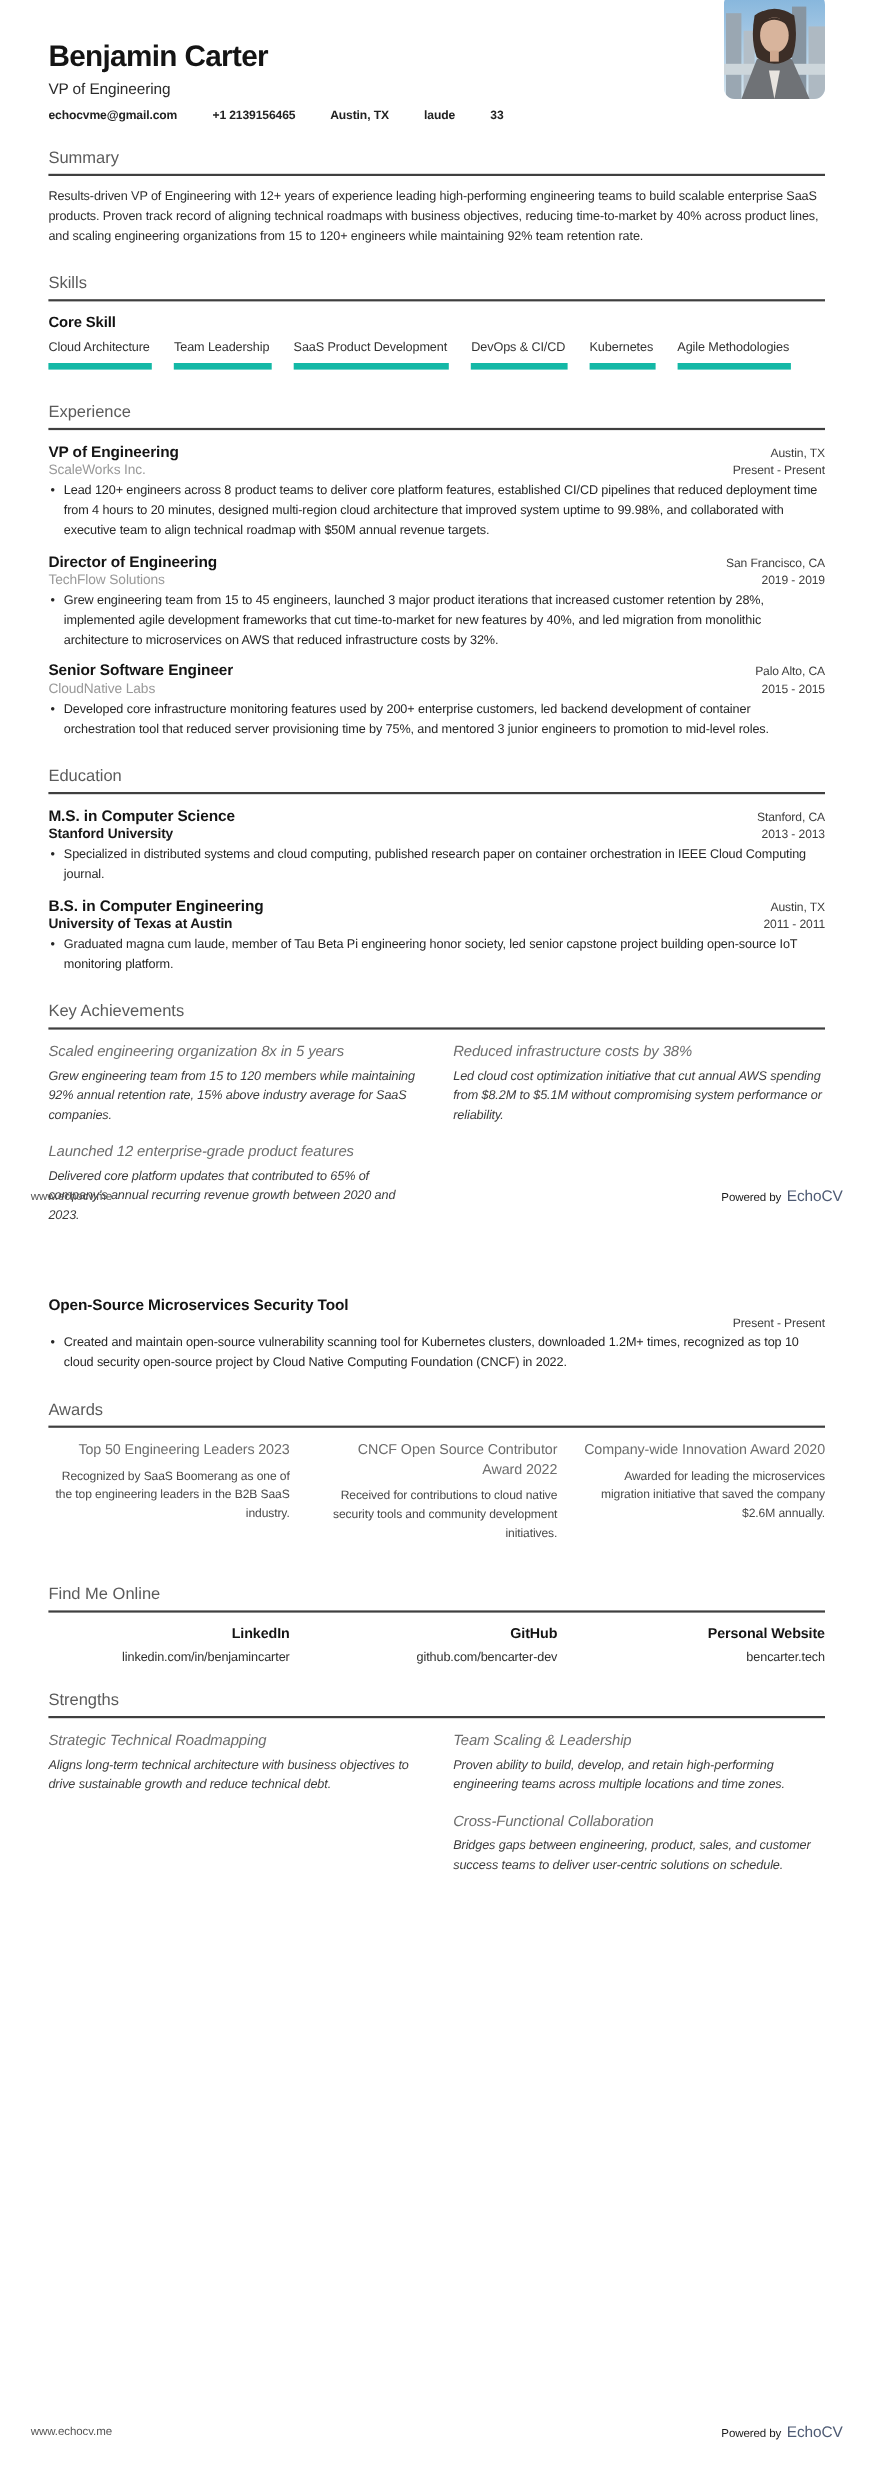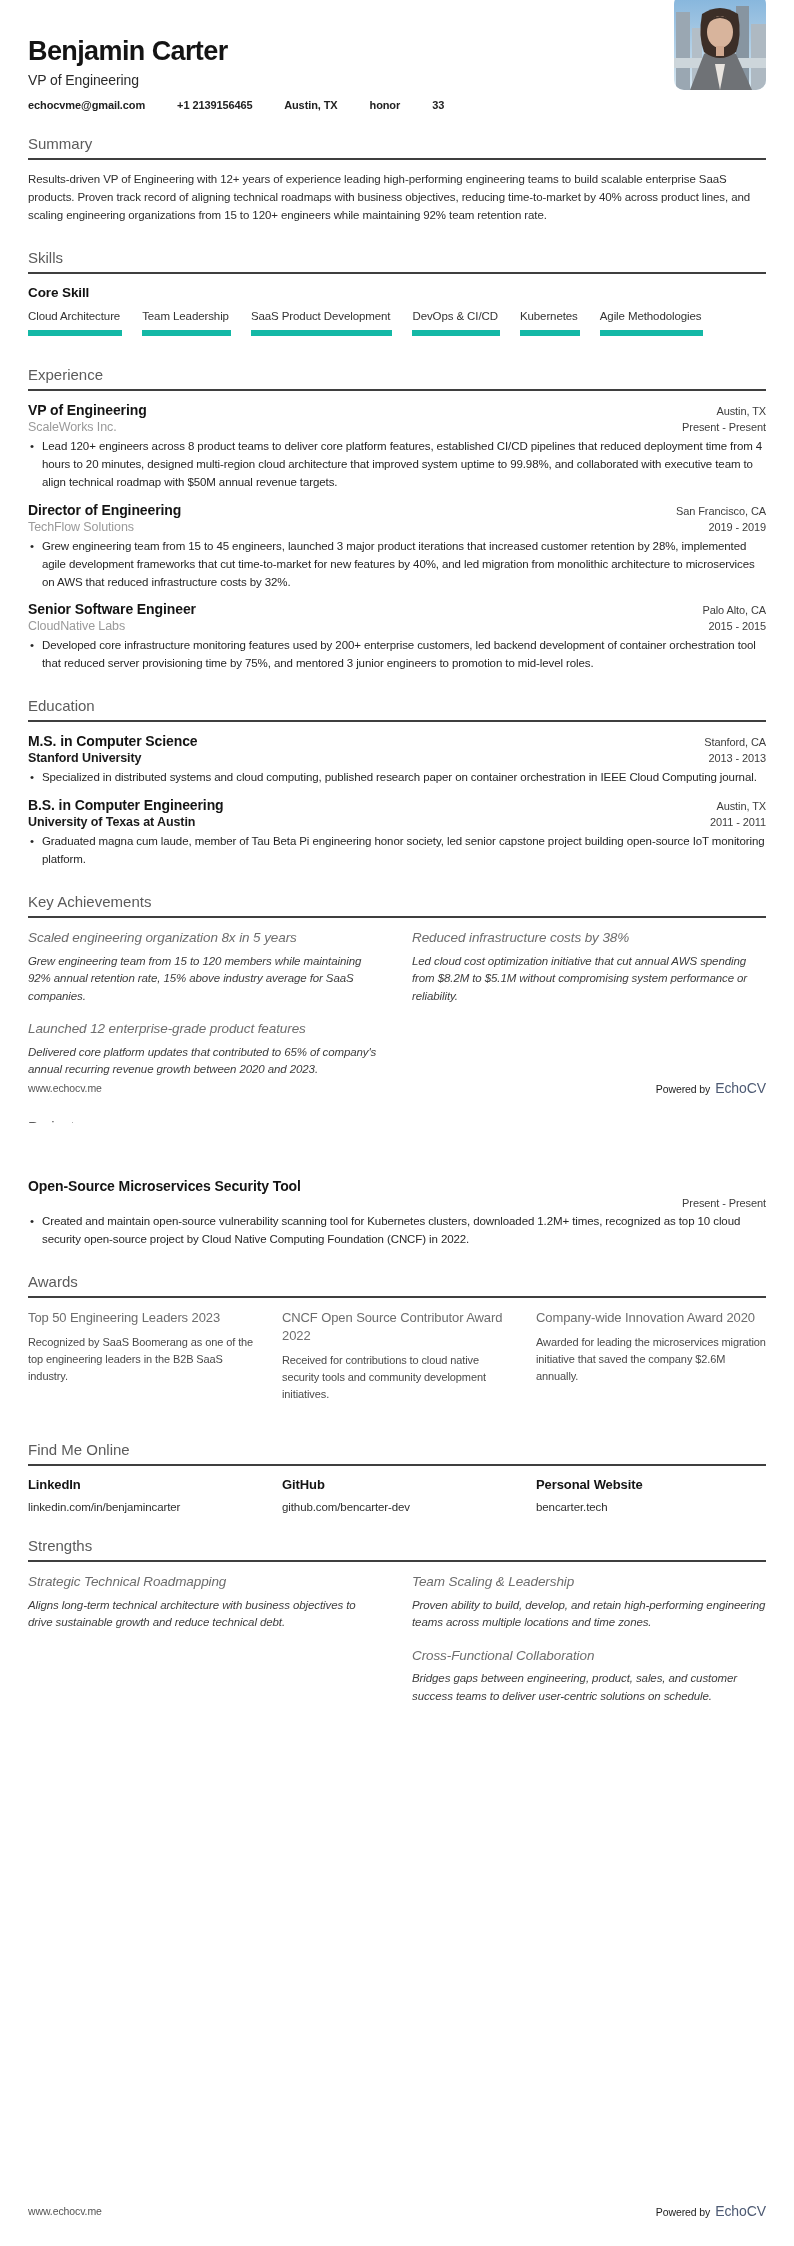--- a/index.html
+++ b/index.html
@@ -4,21 +4,21 @@
 <style>
   * { margin:0; padding:0; box-sizing:border-box; }
   html,body { background:#ffffff; }
   body {
     width:794px; margin:0 auto;
     font-family:"Liberation Sans","DejaVu Sans",sans-serif;
     color:#222; letter-spacing:-0.1px;
   }
   .page {
     position:relative; width:794px; height:1123px;
-    background:#fff; overflow:hidden; padding:0 28px;
+    background:#fff; overflow:hidden; padding:0 44px;
   }
   
   .cv-header { position:relative; padding-top:36px; min-height:108px; }
   .cv-name { font-size:27px; font-weight:800; color:#141414; letter-spacing:-0.6px; }
   .cv-title { font-size:14px; color:#2b2b2b; margin-top:5px; }
   .cv-contact { margin-top:11px; font-size:11px; font-weight:600; color:#222; }
   .cv-contact span { margin-right:29px; }
   .avatar {
     position:absolute; top:-6px; right:0; width:92px; height:96px;
     border-radius:10px; overflow:hidden; display:block;
@@ -45,21 +45,21 @@
   .bullets { list-style:none; margin-top:4px; }
   .bullets li {
     position:relative; padding-left:14px;
     font-size:11.5px; line-height:1.56; color:#262626;
   }
   .bullets li::before { content:"•"; position:absolute; left:2px; top:0; color:#262626; }
   .date-row { text-align:right; font-size:11px; color:#3d3d3d; margin-top:3px; }
   
   .cols-2 { display:flex; gap:30px; }
   .cols-2 > div { flex:1;font-style:italic; }
-  .cols-3 { display:flex; gap:24px; }
+  .cols-3 { display:flex; gap:24px;text-align:right; }
   .cols-3 > div { flex:1; }
   .feat-item { margin-bottom:15px; }
   .feat-title { font-size:13.5px; color:#6d6d6d; line-height:1.3; margin-bottom:6px; }
   .feat-text { font-size:11.5px; line-height:1.52; color:#3d3d3d; }
   .award-title { font-size:13px; color:#6d6d6d; line-height:1.4; margin-bottom:7px; }
   .award-text { font-size:11px; line-height:1.52; color:#4a4a4a; }
   .online-label { font-size:13px; font-weight:700; color:#141414; }
   .online-value { font-size:11.5px; color:#2e2e2e; margin-top:9px; }
   
   .page-footer {
@@ -77,21 +77,21 @@
 
 <div class="page">
 
   <header class="cv-header">
     <div class="cv-name">Benjamin Carter</div>
     <div class="cv-title">VP of Engineering</div>
     <div class="cv-contact">
       <span>echocvme@gmail.com</span>
       <span>+1 2139156465</span>
       <span>Austin, TX</span>
-      <span>honor</span>
+      <span>laude</span>
       <span>33</span>
     </div>
     <span class="avatar">
       <svg width="92" height="96" viewBox="0 0 92 96" xmlns="http://www.w3.org/2000/svg">
         <defs>
           <linearGradient id="sky" x1="0" y1="0" x2="0" y2="1">
             <stop offset="0" stop-color="#83b4dc"></stop>
               <stop offset="1" stop-color="#d7e6ef"></stop>
           </linearGradient>
         </defs>

